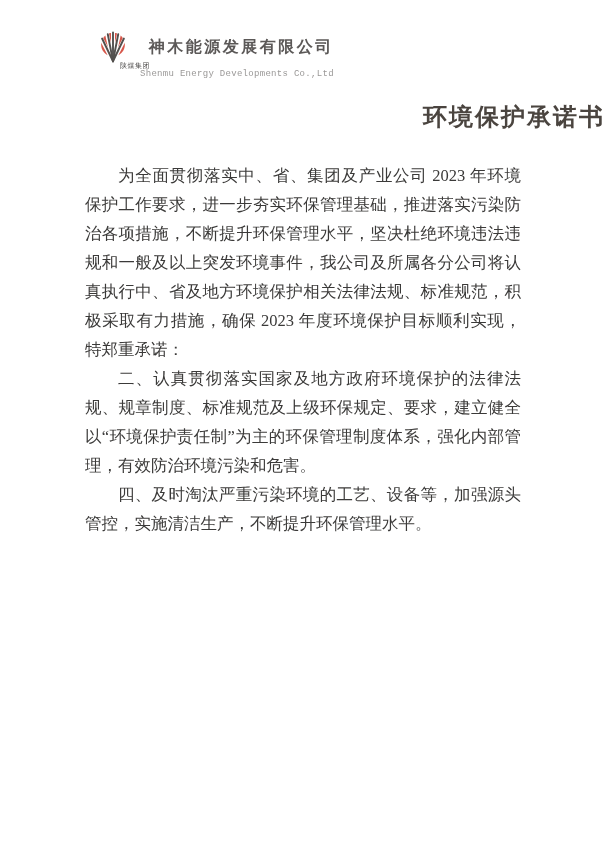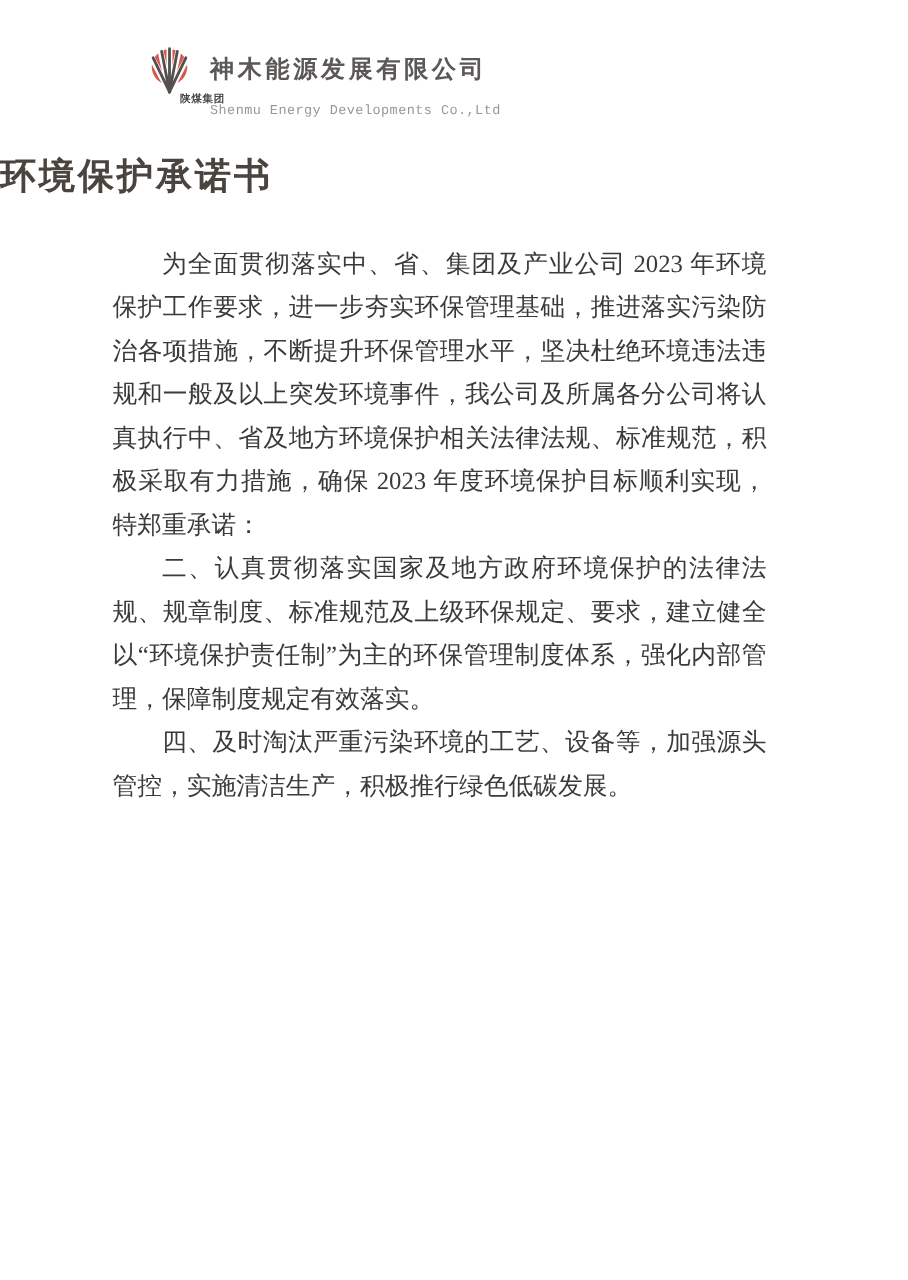--- a/index.html
+++ b/index.html
@@ -26,63 +26,64 @@
     width:40px;
     display:flex;
     flex-direction:column;
     align-items:center;
   }
   .logo-mark svg{display:block;}
   .logo-caption{
     font-size:7px;
     line-height:8px;
     color:#4c4a49;
-    font-weight:bold;
+    font-weight:normal;
     letter-spacing:0.5px;
     white-space:nowrap;
     transform:translateY(-4px);
     padding-left:44px;
   }
   .company-names{
     margin-left:7px;
     padding-top:8px;
   }
   .company-cn{
     font-size:16px;
     font-weight:bold;
     color:#5b5857;
     letter-spacing:2.5px;
     line-height:18px;
     font-family:"Liberation Sans","DejaVu Sans",sans-serif;
+    text-align:right;
   }
   .company-en{
     font-size:9px;
     color:#9a9897;
     letter-spacing:0.3px;
     line-height:12px;
     margin-top:12px;
     font-family:Liberation Mono, monospace;
   }
   
   .doc-title{
     position:absolute;
     top:101px;
     left:0;
     width:100%;
-    text-align:left;
+    text-align:right;
     font-size:24px;
     font-weight:bold;
     color:#4a443f;
     letter-spacing:2px;
   }
   
   .doc-body{
     position:absolute;
     top:161px;
-    left:75px;
+    left:85px;
     width:436px;
     font-size:16.5px;
     line-height:29px;
     color:#3b3a39;
     text-align:justify;
   }
   .doc-body p{
     margin:0;
     text-indent:2em;
   }
@@ -118,17 +119,17 @@
     <div class="company-names">
       <div class="company-cn">神木能源发展有限公司</div>
       <div class="company-en">Shenmu Energy Developments Co.,Ltd</div>
     </div>
   </div>
 
   <div class="doc-title">环境保护承诺书</div>
 
   <div class="doc-body">
     <p>为全面贯彻落实中、省、集团及产业公司 2023 年环境保护工作要求，进一步夯实环保管理基础，推进落实污染防治各项措施，不断提升环保管理水平，坚决杜绝环境违法违规和一般及以上突发环境事件，我公司及所属各分公司将认真执行中、省及地方环境保护相关法律法规、标准规范，积极采取有力措施，确保 2023 年度环境保护目标顺利实现，特郑重承诺：</p>
-    <p>二、认真贯彻落实国家及地方政府环境保护的法律法规、规章制度、标准规范及上级环保规定、要求，建立健全以“环境保护责任制”为主的环保管理制度体系，强化内部管理，保障制度规定有效落实。</p>
-    <p>四、及时淘汰严重污染环境的工艺、设备等，加强源头管控，实施清洁生产，积极推行绿色低碳发展。</p>
+    <p>二、认真贯彻落实国家及地方政府环境保护的法律法规、规章制度、标准规范及上级环保规定、要求，建立健全以“环境保护责任制”为主的环保管理制度体系，强化内部管理，有效防治环境污染和危害。</p>
+    <p>四、及时淘汰严重污染环境的工艺、设备等，加强源头管控，实施清洁生产，不断提升环保管理水平。</p>
   </div>
 
 </div>
 
 </body></html>

